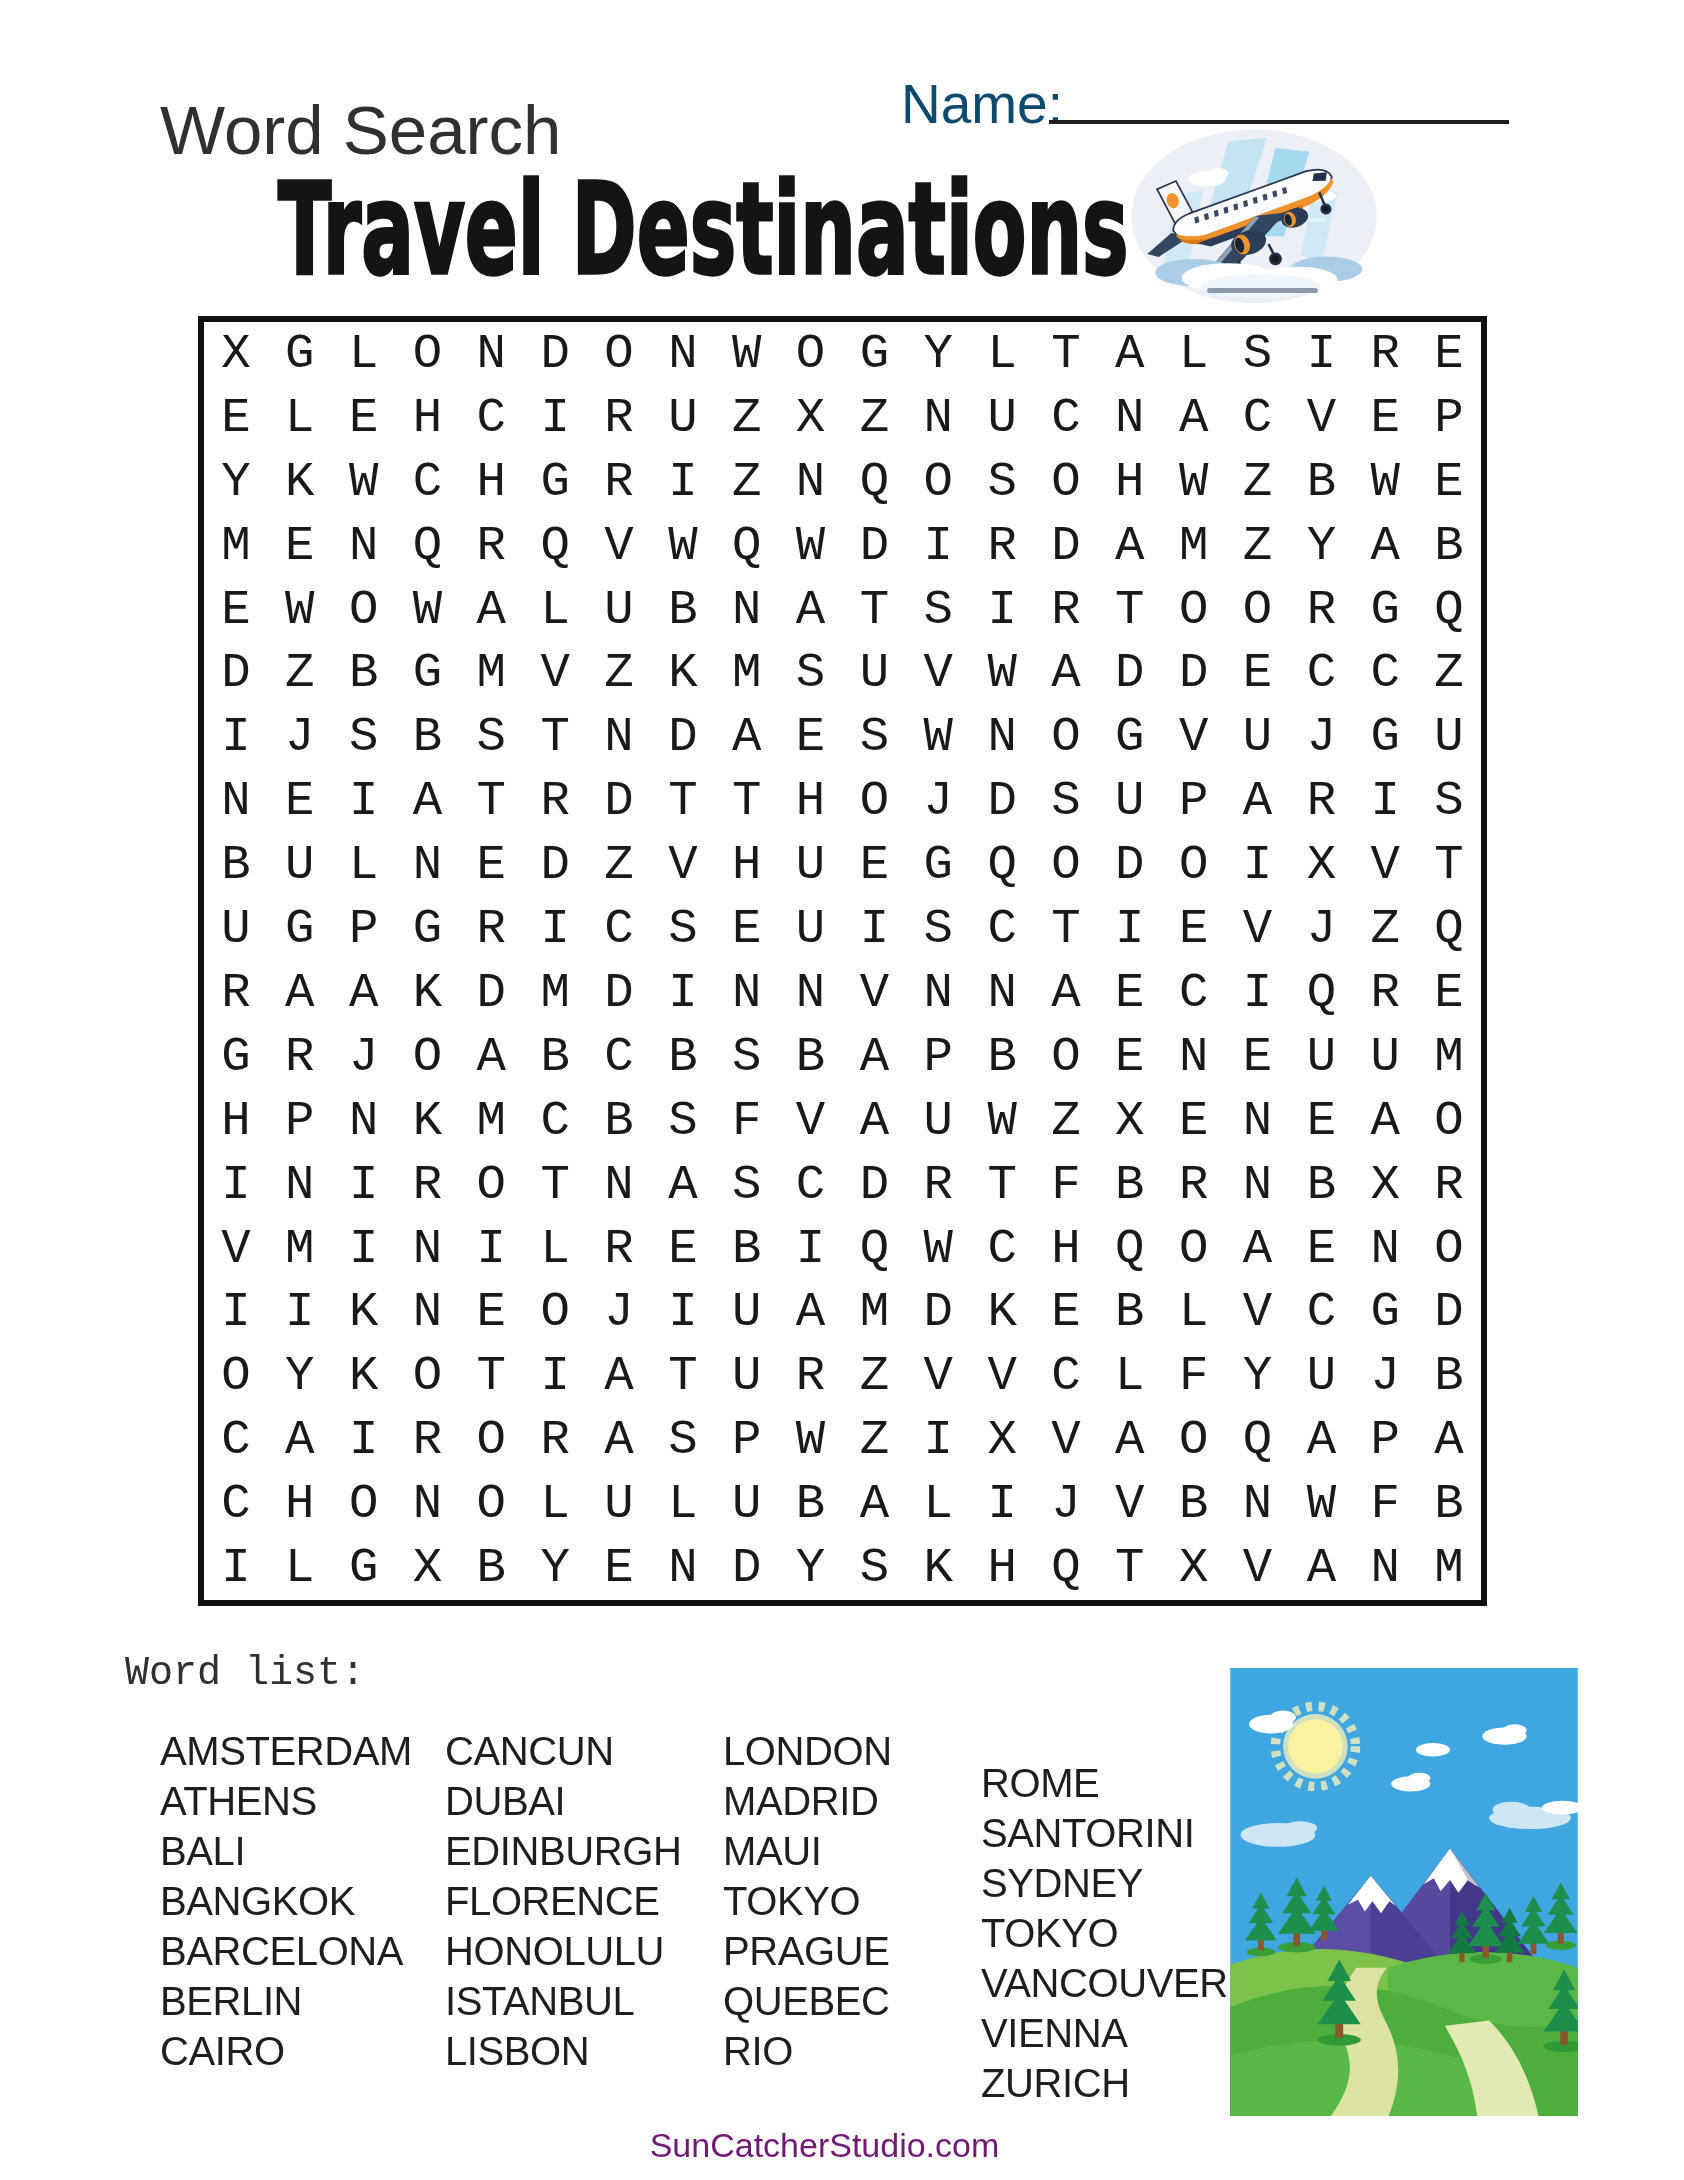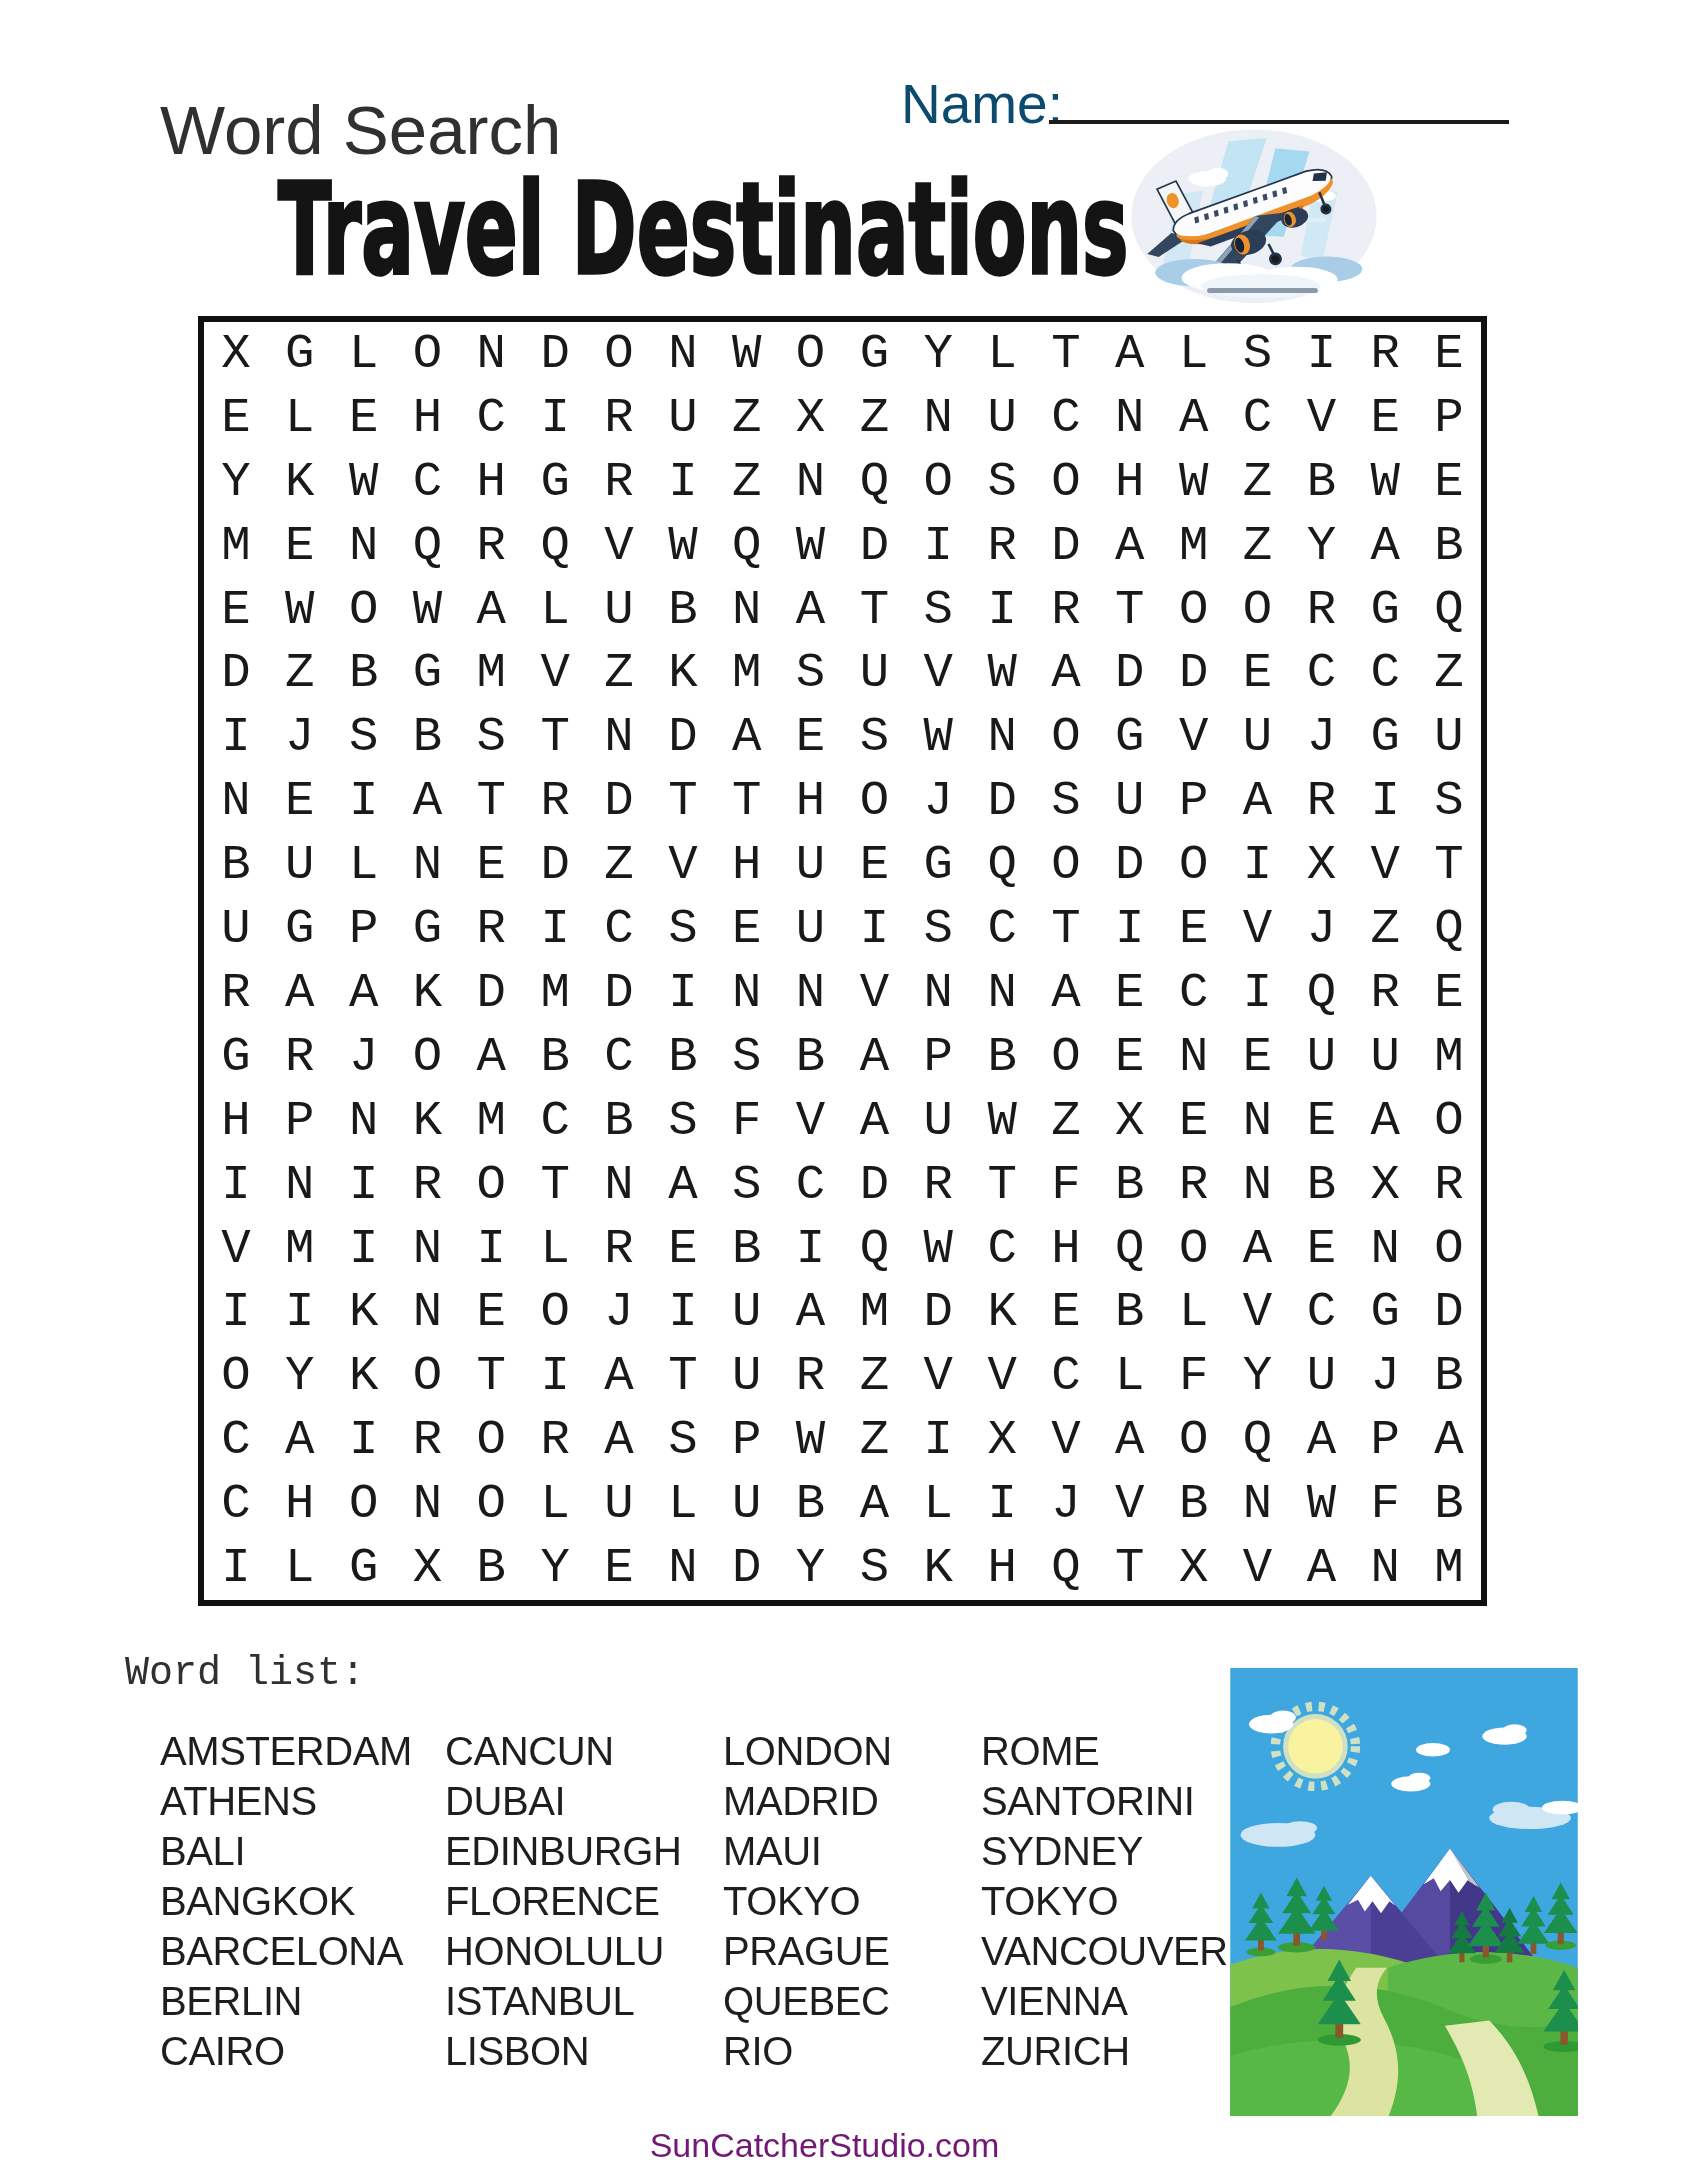--- a/index.html
+++ b/index.html
@@ -44,21 +44,21 @@
   }
 
   .wl-heading {
     position:absolute; left:125px; top:1651px;
     font-size:40px; color:#303030;font-family:Liberation Mono, monospace;
   }
   .wl-col { position:absolute; top:1726px; }
   .wl-col.c0 { left:160px; }
   .wl-col.c1 { left:445px; }
   .wl-col.c2 { left:723px; }
-  .wl-col.c3 { left:981px; }
+  .wl-col.c3 { left:981px;margin-top:32px; }
   .wl-item {
     height:50px; display:flex; align-items:center;
     font-size:40px; letter-spacing:-0.4px; color:#1e1e1e;
   }
 
   .scene { position:absolute; left:1230px; top:1668px; width:348px; height:448px; }
 
   .footer {
     position:absolute; left:7px; top:2126px; width:1635px;
     text-align:center; font-size:34px; color:#701a75;

